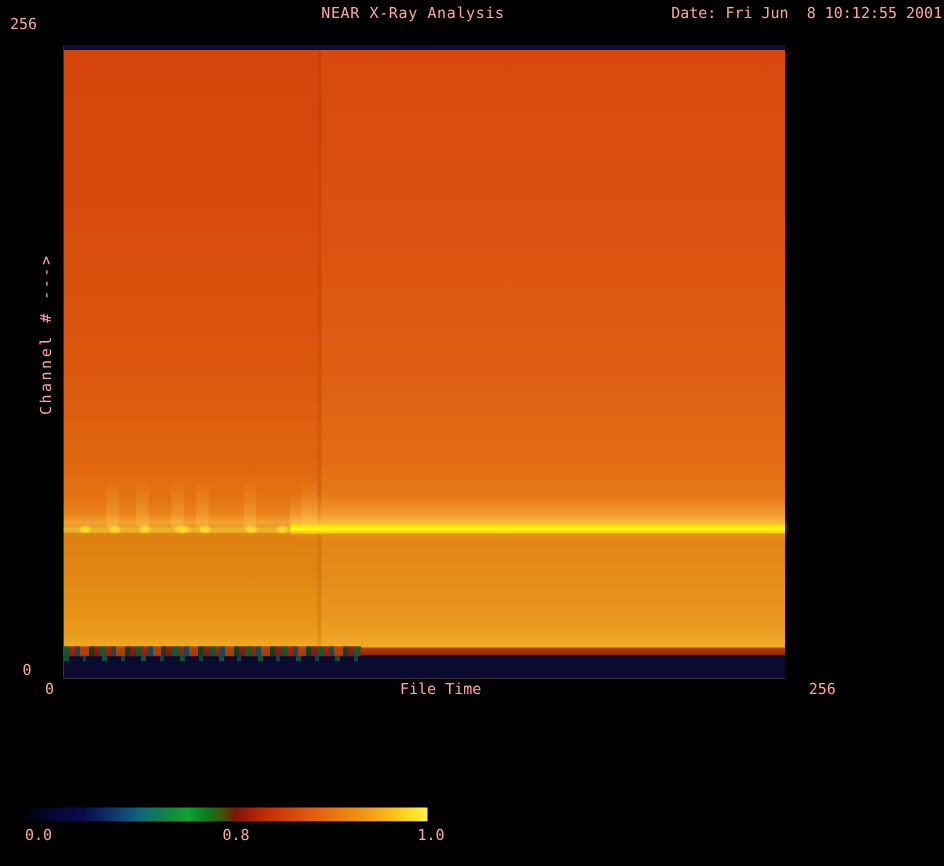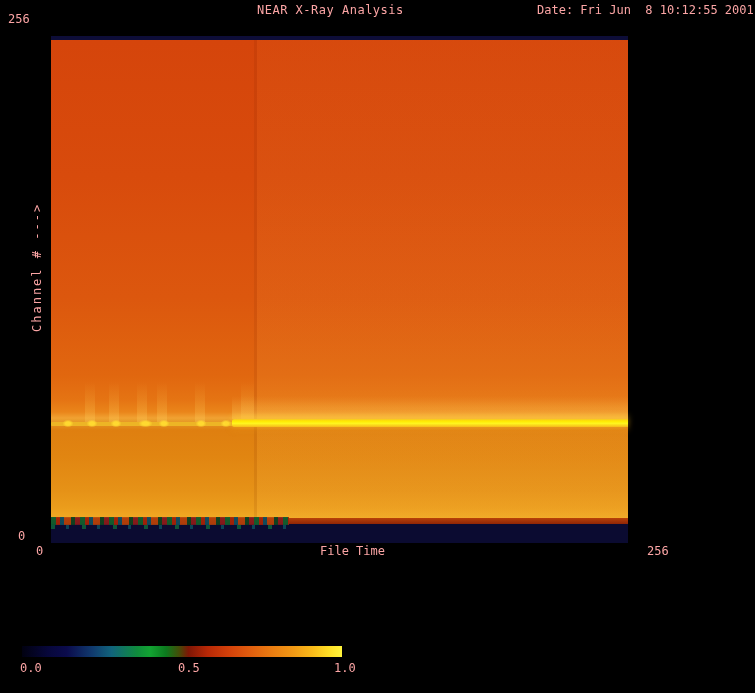--- a/index.html
+++ b/index.html
@@ -135,17 +135,17 @@
     <div class="sp-noise"></div>
     <div class="sp-noise2"></div>
   </div>
 
   <div class="txt xtick-min">0</div>
   <div class="txt xlabel">File Time</div>
   <div class="txt xtick-max">256</div>
 
   <div class="colorbar"></div>
   <div class="txt cb0">0.0</div>
-  <div class="txt cb5">0.5</div>
+  <div class="txt cb5">0.8</div>
   <div class="txt cb1">1.0</div>
 
 
 </div>
 
 </body></html>

